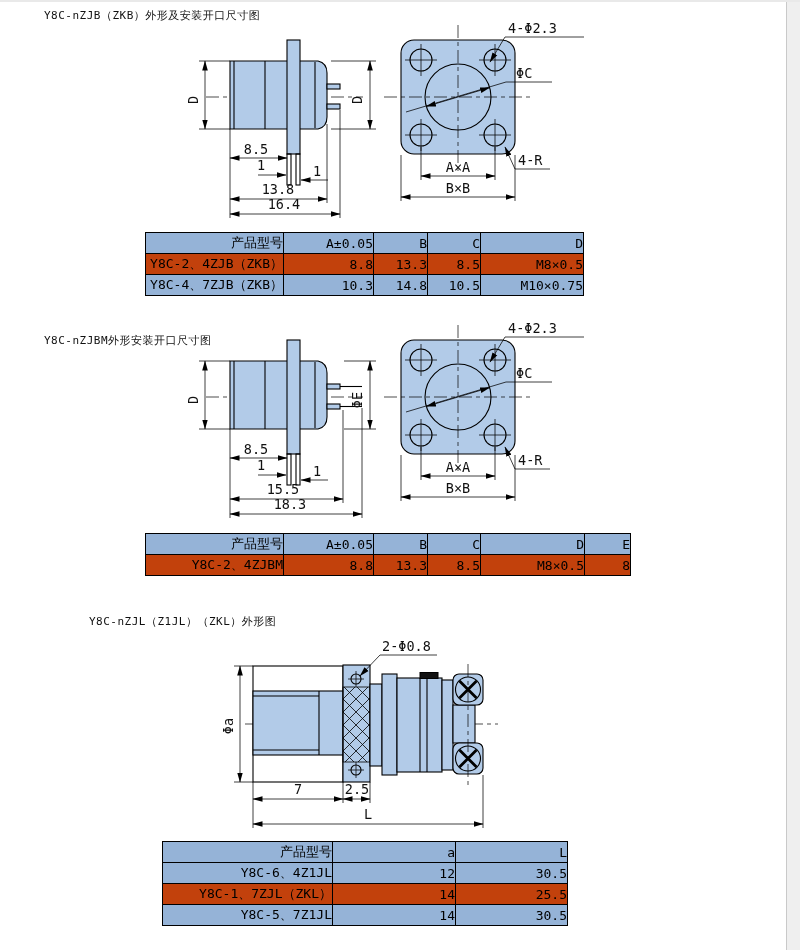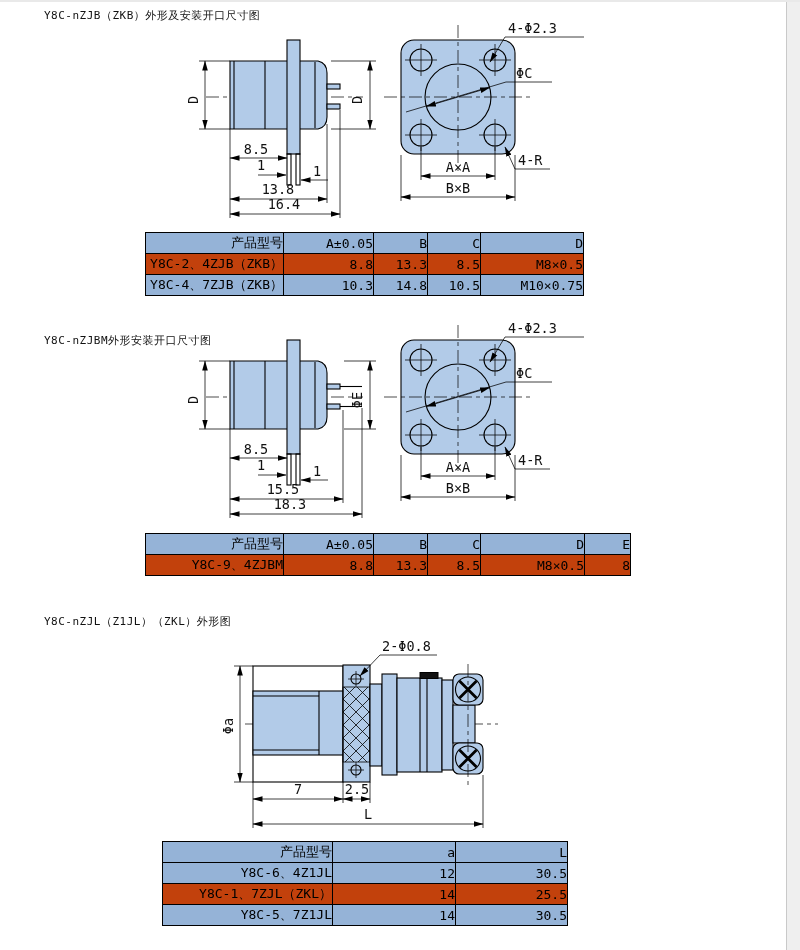--- a/index.html
+++ b/index.html
@@ -234,31 +234,31 @@
     <tbody>
         <tr class="acc">
       <th>产品型号</th>
       <th>A±0.05</th>
       <th>B</th>
       <th>C</th>
       <th>D</th>
       <th>E</th>
     </tr>
     <tr class="plain">
-      <td>Y8C-9、4ZJBM</td>
+      <td>Y8C-2、4ZJBM</td>
       <td>8.8</td>
       <td>13.3</td>
       <td>8.5</td>
       <td>M8×0.5</td>
       <td>8</td>
     </tr>
   </tbody>
     </table>
 
-  <div class="fig-title" style="top:612px;">Y8C-nZJL（Z1JL）（ZKL）外形图</div>
+  <div class="fig-title" style="top:612px;margin-left:45px;">Y8C-nZJL（Z1JL）（ZKL）外形图</div>
 
   <svg style="left:200px;top:632px;" width="320" height="205" viewBox="0 0 320 205">
     <defs>
       <marker id="ar3" markerWidth="11" markerHeight="8" refX="9.5" refY="4" orient="auto-start-reverse" markerUnits="userSpaceOnUse">
         <path d="M0,1.2 L10,4 L0,6.8 Z" fill="#000"></path>
       </marker>
       <pattern id="xh3" width="13" height="13" patternUnits="userSpaceOnUse">
         <path d="M0,0 L13,13 M13,0 L0,13" stroke="#000" stroke-width="0.8" fill="none"></path>
       </pattern>
     </defs>

